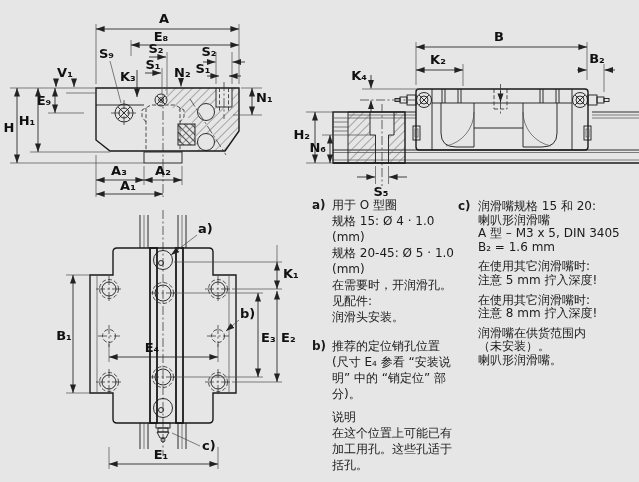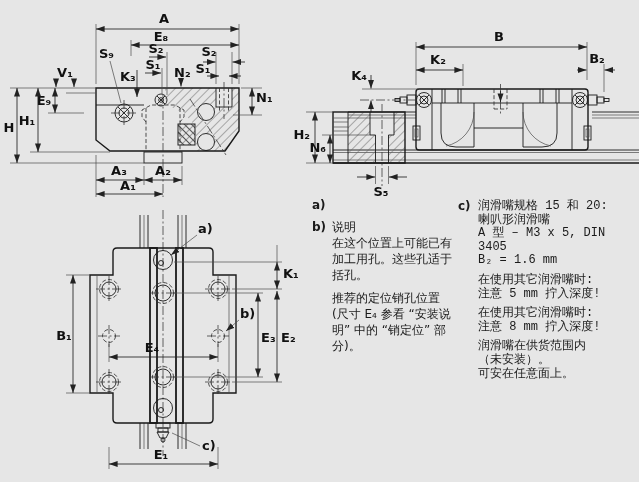--- a/index.html
+++ b/index.html
@@ -18,21 +18,21 @@
   .bgf{fill:#e6e6e6;}
   .lbl{font:600 13px "DejaVu Sans",sans-serif;fill:#111;}
   .co {font:700 13px "DejaVu Sans",sans-serif;fill:#111;}
   .notes{position:absolute;color:#1a1a1a;}
   #colab{left:312px;top:197px;width:150px;}
   #colc {left:458px;top:200px;width:181px;}
   .note{display:flex;gap:5px;font:12px/16px "DejaVu Sans",sans-serif;margin-bottom:6px;}
   #colc .note{font:12px/13.6px "DejaVu Sans",sans-serif;}
   .note .tag{font-weight:700;width:15px;flex:none;}
   .para{white-space:pre-line;margin:0 0 7px 0;}
-  #colc .para{margin-bottom:6px;font-family:Liberation Mono, monospace;}
+  #colc .para{margin-bottom:6px;}
 </style>
 </head>
 <body>
 
 <div id="stage">
 
   <svg id="front" width="288" height="200" viewBox="0 0 288 200">
     <defs>
       <marker id="ar" markerWidth="10" markerHeight="8" refX="8.6" refY="3" orient="auto-start-reverse" markerUnits="userSpaceOnUse">
         <path d="M0,0 L8.6,3 L0,6 Z" fill="#222"></path>
@@ -405,48 +405,56 @@
       <text class="co" x="240" y="318">b)</text>
       <line class="e" x1="239" y1="320" x2="226" y2="331" marker-end="url(#ar)"></line>
       <text class="co" x="202" y="450">c)</text>
       <line class="e" x1="200" y1="446" x2="172" y2="433"></line>
     </g>
   </svg>
 
   <div id="colab" class="notes">
     <div class="note">
       <span class="tag">a)</span>
+      <div class="body">
+        <div class="para">用于 O 型圈
+规格 15: Ø 4 · 1.0 (mm)
+规格 20-45: Ø 5 · 1.0 (mm)
+在需要时，开润滑孔。
+见配件:
+润滑头安装。</div>
+      </div>
     </div>
     <div class="note">
       <span class="tag">b)</span>
       <div class="body">
+        <div class="para">推荐的定位销孔位置
+(尺寸 E₄ 参看 “安装说
+明” 中的 “销定位” 部
+分)。</div>
         <div class="para">说明
 在这个位置上可能已有
 加工用孔。这些孔适于
 括孔。</div>
-        <div class="para">推荐的定位销孔位置
-(尺寸 E₄ 参看 “安装说
-明” 中的 “销定位” 部
-分)。</div>
       </div>
     </div>
   </div>
 
   <div id="colc" class="notes">
     <div class="note">
       <span class="tag">c)</span>
       <div class="body">
         <div class="para">润滑嘴规格 15 和 20:
 喇叭形润滑嘴
 A 型 – M3 x 5, DIN 3405
 B₂ = 1.6 mm</div>
         <div class="para">在使用其它润滑嘴时:
 注意 5 mm 拧入深度!</div>
         <div class="para">在使用其它润滑嘴时:
 注意 8 mm 拧入深度!</div>
         <div class="para">润滑嘴在供货范围内
 （未安装）。
-可安在任意面上。</div>
+喇叭形润滑嘴。</div>
       </div>
     </div>
   </div>
 
 </div>
 
 </body></html>

